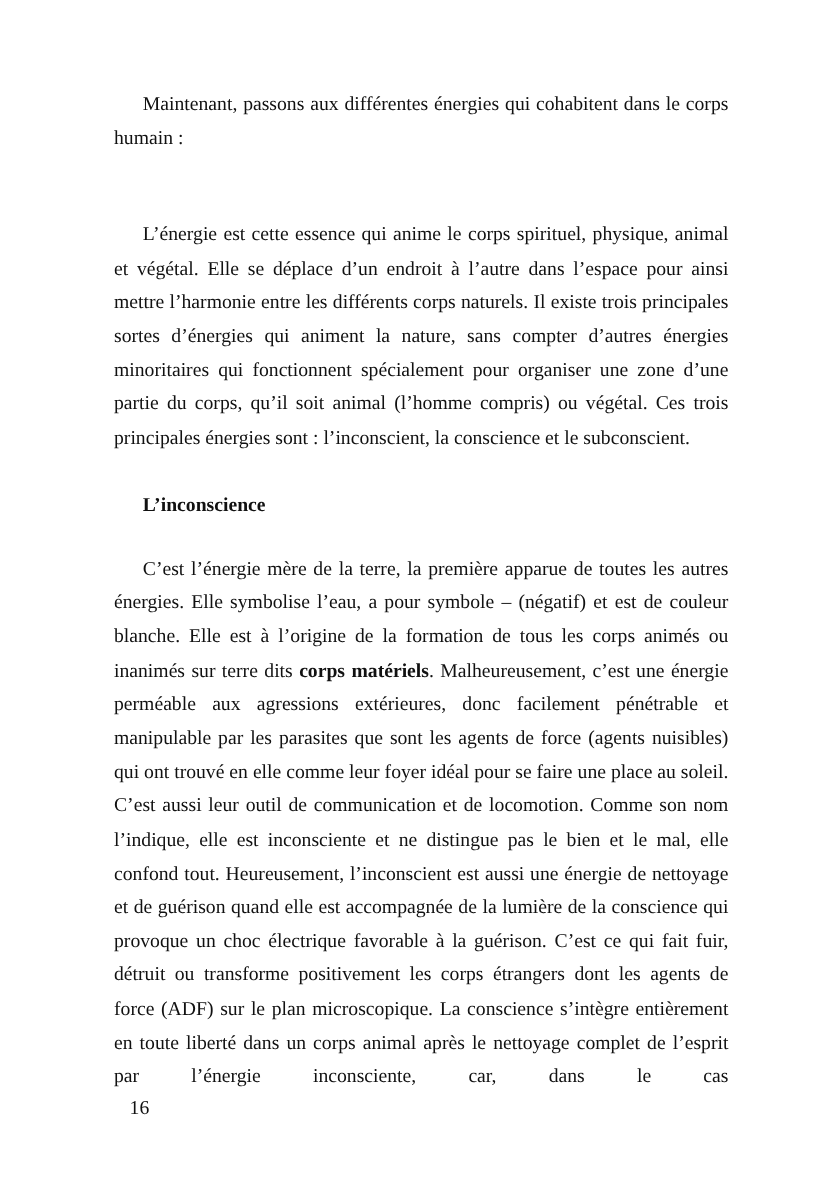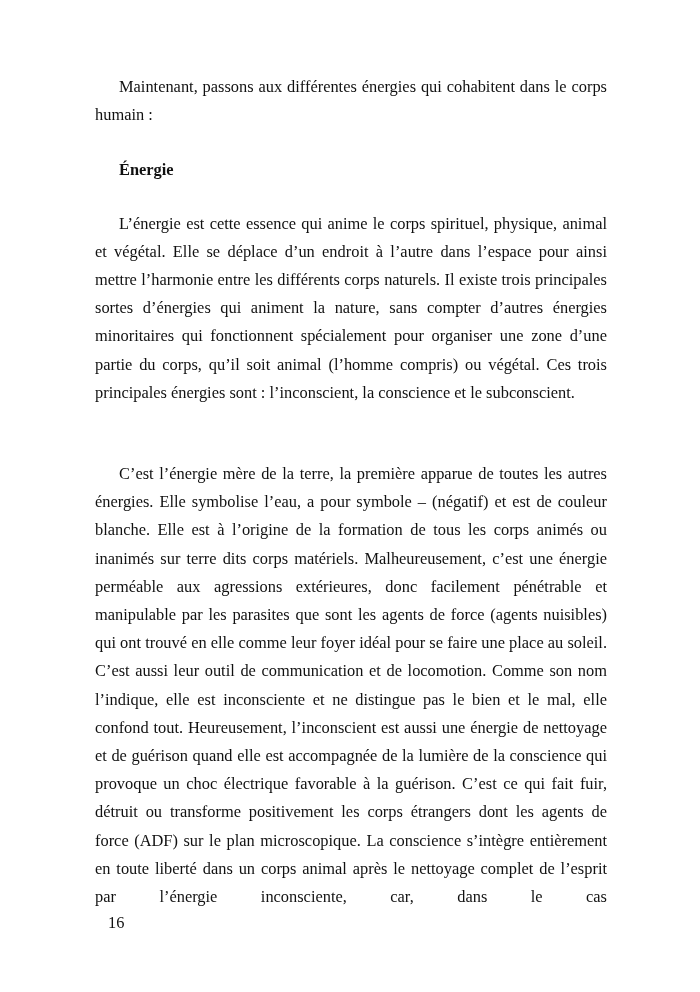--- a/index.html
+++ b/index.html
@@ -53,21 +53,21 @@
     margin: 0;
     font-size: 16.4px;
     line-height: 28.2px;
     font-weight: bold;
     text-indent: 24px;
     text-align: left;
   }
   .gap-sm { height: 25px; }
   .gap-md { height: 27px; }
   .gap-lg { height: 28px; }
-  .bold { font-weight: normal; }
+  .bold { font-weight: bold; }
   .folio {
     position: absolute;
     left: 92px;
     top: 913px;
     font-size: 16.4px;
     line-height: 20px;
     text-align: left;
     margin-left: 16px;
   }
 </style>
@@ -75,28 +75,28 @@
 <body>
 
 <div class="page">
 
   <div class="content">
 
     <p class="para">Maintenant, passons aux différentes énergies qui cohabitent dans le corps humain :</p>
 
     <div class="gap-md"></div>
 
-    <h2 class="heading">Énergie</h2>
 
     <div class="gap-sm"></div>
 
     <p class="para">L’énergie est cette essence qui anime le corps spirituel, physique, animal et végétal. Elle se déplace d’un endroit à l’autre dans l’espace pour ainsi mettre l’harmonie entre les différents corps naturels. Il existe trois principales sortes d’énergies qui animent la nature, sans compter d’autres énergies minoritaires qui fonctionnent spécialement pour organiser une zone d’une partie du corps, qu’il soit animal (l’homme compris) ou végétal. Ces trois principales énergies sont : l’inconscient, la conscience et le subconscient.</p>
 
     <div class="gap-lg"></div>
 
+    <h2 class="heading">L’inconscience</h2>
 
     <div class="gap-sm"></div>
 
     <p class="para last"><span>C’est l’énergie mère de la terre, la première apparue de toutes les autres énergies. Elle symbolise l’eau, a pour symbole – (négatif) et est de couleur blanche. Elle est à l’origine de la formation de tous les corps animés ou inanimés sur terre dits </span><span class="bold">corps matériels</span><span>. Malheureusement, c’est une énergie perméable aux agressions extérieures, donc facilement pénétrable et manipulable par les parasites que sont les agents de force (agents nuisibles) qui ont trouvé en elle comme leur foyer idéal pour se faire une place au soleil. C’est aussi leur outil de communication et de locomotion. Comme son nom l’indique, elle est inconsciente et ne distingue pas le bien et le mal, elle confond tout. Heureusement, l’inconscient est aussi une énergie de nettoyage et de guérison quand elle est accompagnée de la lumière de la conscience qui provoque un choc électrique favorable à la guérison. C’est ce qui fait fuir, détruit ou transforme positivement les corps étrangers dont les agents de force (ADF) sur le plan microscopique. La conscience s’intègre entièrement en toute liberté dans un corps animal après le nettoyage complet de l’esprit par l’énergie inconsciente, car, dans le cas</span></p>
 
   </div>
 
   <div class="folio">16</div>
 
 </div>

